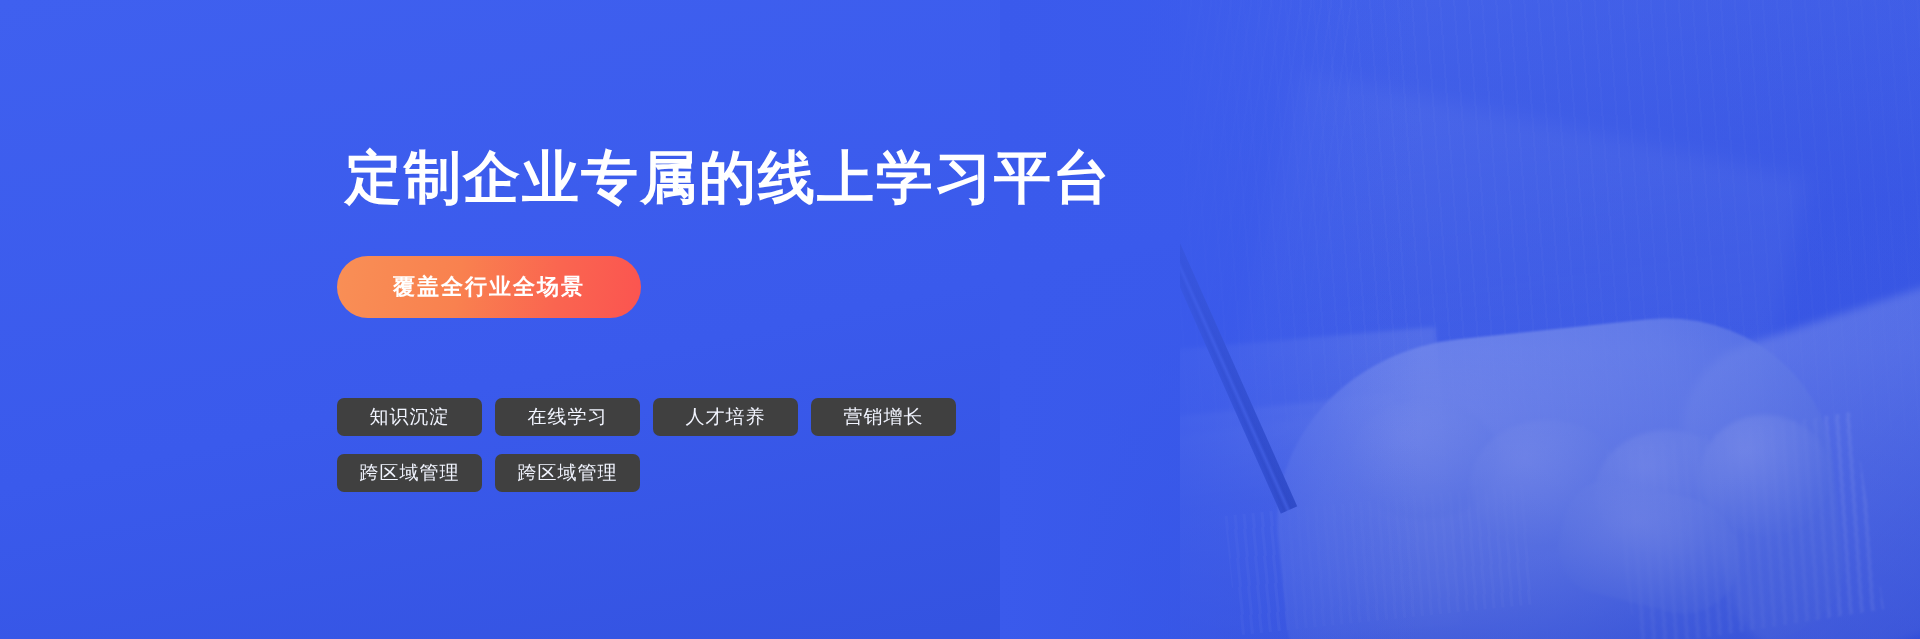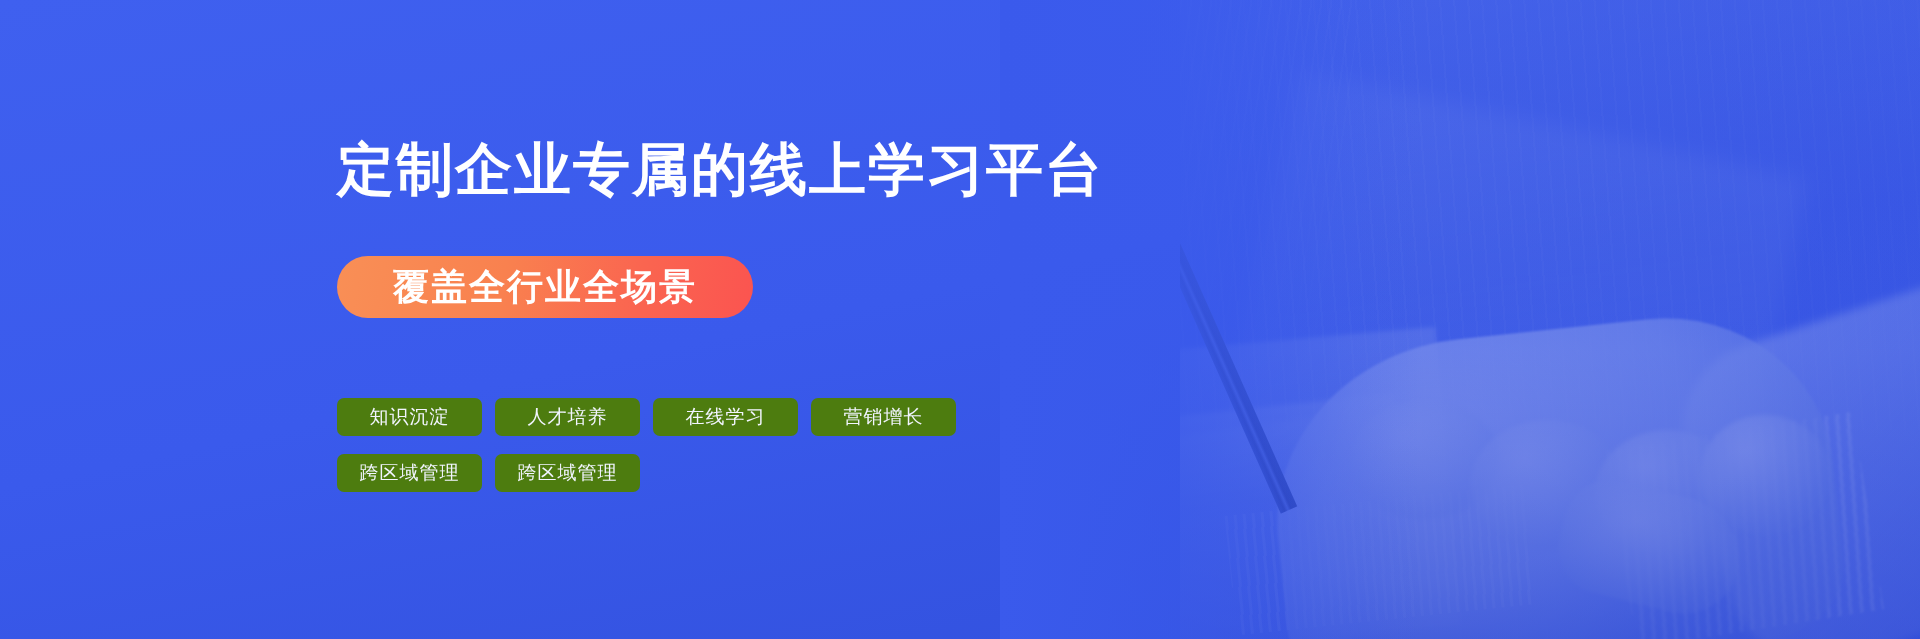--- a/index.html
+++ b/index.html
@@ -264,58 +264,58 @@
     left: 337px;
     top: 0;
     width: 1000px;
     height: 639px;
     z-index: 5;
   }
   .headline {
     position: absolute;
     top: 138px;
     left: 0;
-    margin: 0;
+    margin: 8px;
     font-size: 57px;
     line-height: 1.1;
     font-weight: bold;
     color: #ffffff;
     letter-spacing: 2px;
     white-space: nowrap;
   }
   .pill {
     position: absolute;
     top: 256px;
     left: 0;
     height: 62px;
     padding: 0 56px;
     display: inline-flex;
     align-items: center;
     justify-content: center;
     border-radius: 31px;
     background: linear-gradient(100deg, #f98f56 0%, #f9814f 40%, #fa6550 72%, #fb5450 100%);
     color: #ffffff;
-    font-size: 36px;
+    font-size: 22px;
     font-weight: bold;
     letter-spacing: 2px;
     box-sizing: border-box;
     white-space: nowrap;
   }
   .chips {
     position: absolute;
     top: 398px;
     left: 0;
     display: grid;
     grid-template-columns: repeat(4, 145px);
     grid-auto-rows: 38px;
     column-gap: 13px;
     row-gap: 18px;
   }
   .chip {
-    background: #4d7c0f;
+    background: #404040;
     border-radius: 7px;
     color: #f2f5ff;
     font-size: 19px;
     display: flex;
     align-items: center;
     justify-content: center;
     letter-spacing: 1px;
     white-space: nowrap;
   }
 </style>
@@ -352,21 +352,21 @@
   <div class="left-wash-fade"></div>
 
   <div class="content">
 
     <h1 class="headline">定制企业专属的线上学习平台</h1>
 
     <div class="pill">覆盖全行业全场景</div>
 
     <div class="chips">
       <div class="chip">知识沉淀</div>
+      <div class="chip">在线学习</div>
       <div class="chip">人才培养</div>
-      <div class="chip">在线学习</div>
       <div class="chip">营销增长</div>
       <div class="chip">跨区域管理</div>
       <div class="chip">跨区域管理</div>
     </div>
 
   </div>
 </div>
 
 </body></html>

